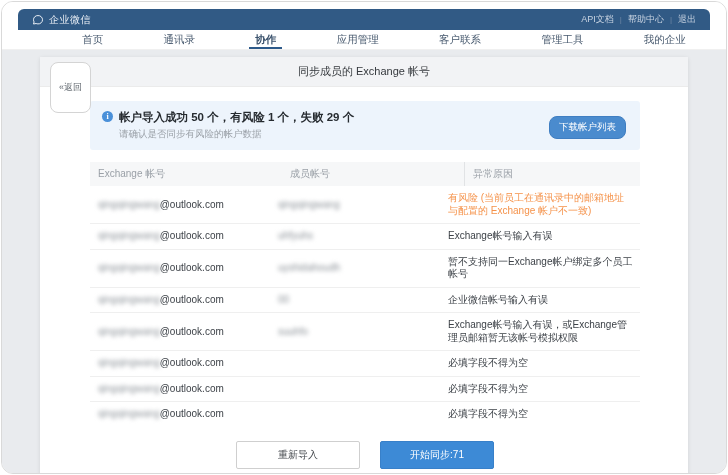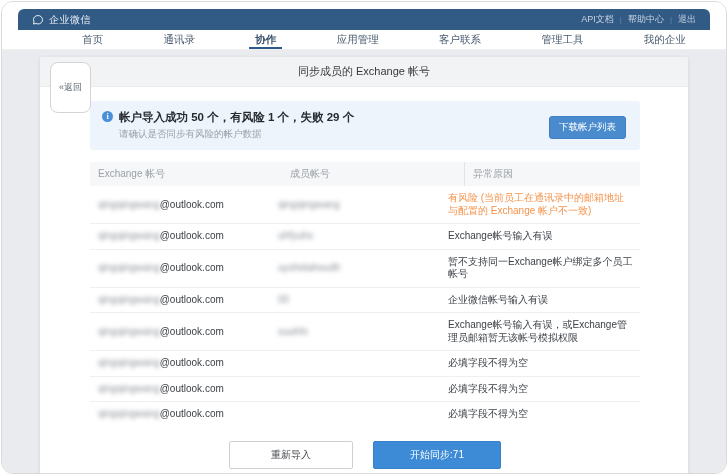--- a/index.html
+++ b/index.html
@@ -71,21 +71,21 @@
   .info-icon {
     width:11px; height:11px; border-radius:50%;
     background: var(--c-accent, #4a90d9); color:#fff;
     font-size:8px; font-weight:bold; line-height:11px; text-align:center;
     flex:0 0 auto; margin-top:1px; font-family:"Liberation Serif","DejaVu Serif",serif;
   }
   .info-headline { font-size:11.5px; font-weight:bold; color:#262b30; line-height:1.25; }
   .info-subline { font-size:9.5px; color:#9ba1a8; margin-top:4px;font-family:Liberation Mono, monospace; }
   .download-btn {
     background: var(--c-btn, #4a8bce); color:#fff; border:1px solid #3f7ec2;
-    font-size:9.5px; padding: 4px 9px; border-radius:3px; cursor:pointer;
+    font-size:9.5px; padding: 4px 9px; border-radius:8px; cursor:pointer;
     margin-top:6px; white-space:nowrap;
   }
   
   .table { margin-top: 12px; font-size:10px; }
   .thead { display:flex; background:#f6f7f8; color:#9aa0a7;gap:12px; }
   .thead .th { padding: 5px 0 5px 8px; }
   .th.c3 { border-left:1px solid #e1e3e5; }
   .trow { display:flex; border-bottom:1px solid #efefef; align-items:center; }
   .trow:last-child { border-bottom:none; }
   .td { padding: 6px 6px 6px 8px; line-height:1.25; color:#3d4248; }
@@ -98,21 +98,21 @@
   .footer-actions {
     display:flex; justify-content:center; gap:20px; margin: 14px 0 2px 0;
   }
   .btn-secondary {
     background:#fff; border:1px solid #cfcfcf; border-radius:2px;
     font-size:10px; color:#45494e; padding: 6px 0; width:124px; text-align:center;
     cursor:pointer;
   }
   .btn-primary {
     background: var(--c-btn2, #3d8ad6); border:1px solid #3880c9; border-radius:2px;
-    font-size:10px; color:#fff; padding: 6px 0; width:128px; text-align:center;
+    font-size:10px; color:#fff; padding: 6px 0; width:114px; text-align:center;
     cursor:pointer;
   }
 </style>
 </head>
 <body>
 
 <div class="frame">
 
   <div class="topbar-wrap">
     <div class="topbar">

